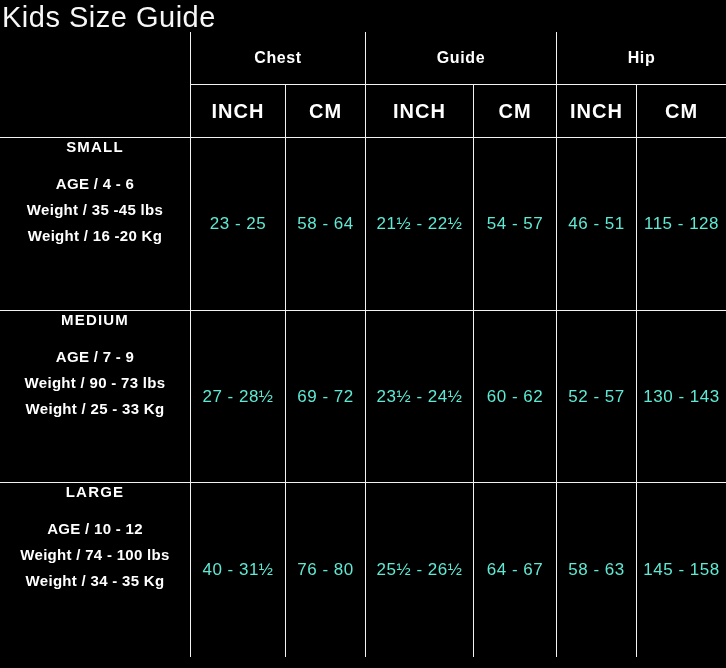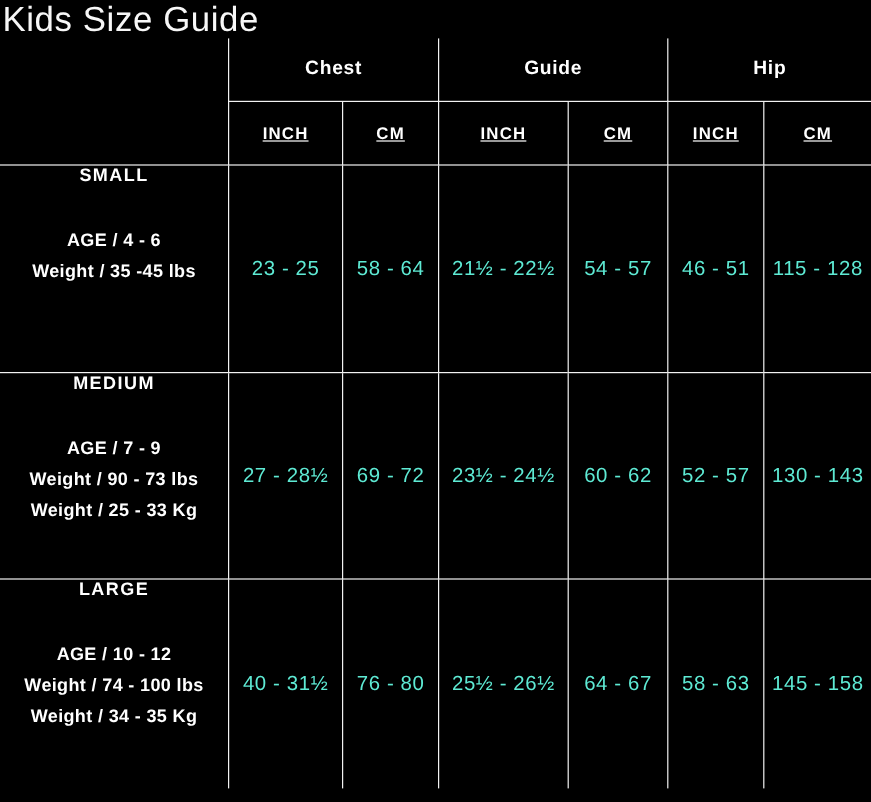--- a/index.html
+++ b/index.html
@@ -46,40 +46,38 @@
   }
   .bl { border-left: 1.5px solid #f2f2f2; }
   .bb { border-bottom: 1.5px solid #f2f2f2; }
   .group {
     font-weight: 700;
     font-size: 16px;
     letter-spacing: 0.6px;
   }
   .unit {
     font-weight: 700;
-    font-size: 14px;
+    font-size: 20px;
     letter-spacing: 1px;
-    text-decoration: underline;
   }
   .size-label {
     flex-direction: column;
     justify-content: flex-start;
   }
   .size-name {
     font-weight: 700;
     font-size: 15px;
     letter-spacing: 1.2px;
     margin-bottom: 16px;
   }
   .size-details {
     font-weight: 700;
     font-size: 15px;
     letter-spacing: 0.3px;
     line-height: 26px;
-    margin-top: 17px;
   }
   .value {
     font-weight: 400;
     font-size: 17px;
     letter-spacing: 0.5px;
     color: #5eead4;
   }
 </style>
 </head>
 <body>
@@ -100,20 +98,21 @@
     <div class="cell unit bl bb" style="grid-area:2/4">INCH</div>
     <div class="cell unit bl bb" style="grid-area:2/5">CM</div>
     <div class="cell unit bl bb" style="grid-area:2/6">INCH</div>
     <div class="cell unit bl bb" style="grid-area:2/7">CM</div>
 
     <div class="cell size-label bb" style="grid-area:3/1">
       <div class="size-name">SMALL</div>
       <div class="size-details">
         <div>AGE / 4 - 6</div>
         <div>Weight / 35 -45 lbs</div>
+        <div>Weight / 16 -20 Kg</div>
       </div>
     </div>
     <div class="cell value bl bb" style="grid-area:3/2">23 - 25</div>
     <div class="cell value bl bb" style="grid-area:3/3">58 - 64</div>
     <div class="cell value bl bb" style="grid-area:3/4">21½ - 22½</div>
     <div class="cell value bl bb" style="grid-area:3/5">54 - 57</div>
     <div class="cell value bl bb" style="grid-area:3/6">46 - 51</div>
     <div class="cell value bl bb" style="grid-area:3/7">115 - 128</div>
 
     <div class="cell size-label bb" style="grid-area:4/1">

